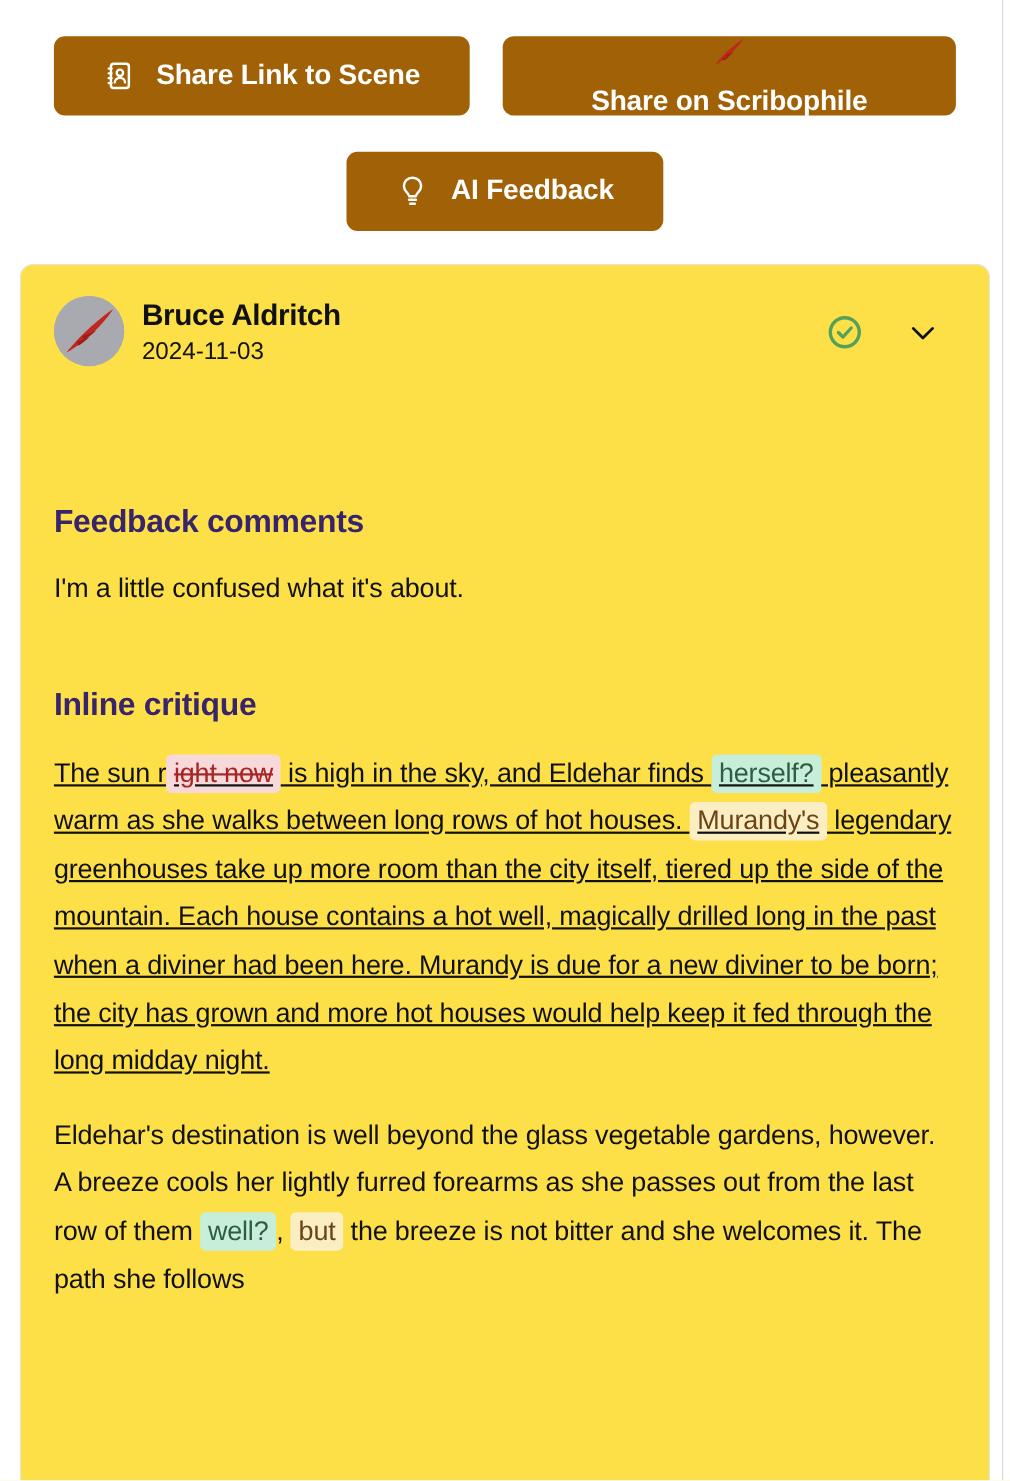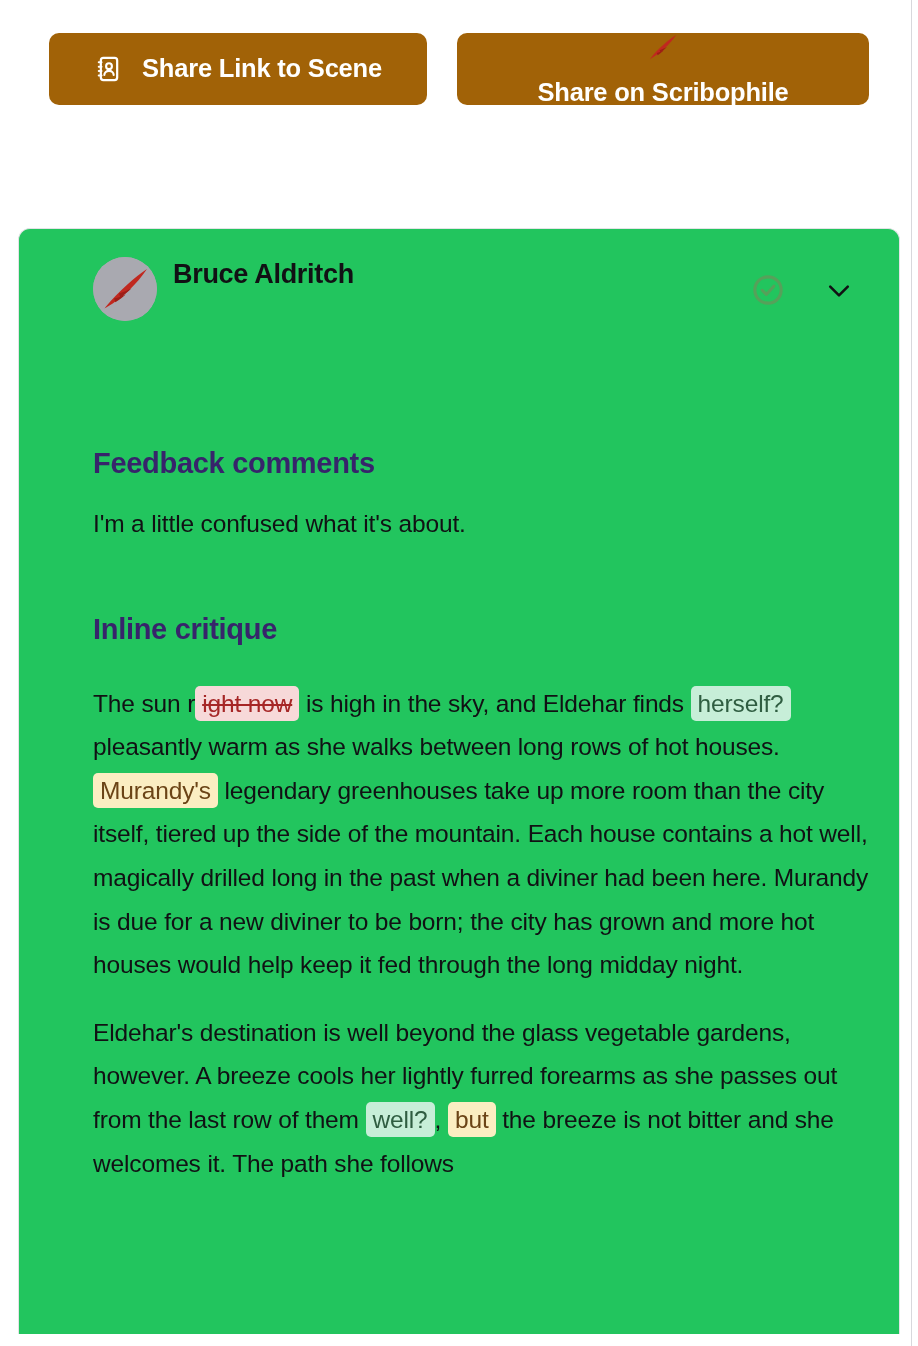--- a/index.html
+++ b/index.html
@@ -64,30 +64,29 @@
     flex: 0 0 auto;
   }
   .btn-share-link { width: 378px; }
   .btn-share-scribo { width: 412px; flex-direction: column; }
   .btn-ai { width: 288px; gap: 20px; }
 
   
   .card {
     position: absolute;
     left: 18px;
-    top: 228px;
+    top: 240px;
     width: 882px;
     height: 1106px;
-    background: #22c55e;
+    background: #fde047;
     border: 1px solid #e3e3e6;
     border-bottom: none;
     border-radius: 12px 12px 0 0;
     box-sizing: border-box;
     overflow: hidden;
-    padding-left: 44px;
   }
   .card-inner {
     padding: 28px 30px 0 30px;
   }
 
   
   .crit-header {
     display: flex;
     align-items: flex-start;
     height: 72px;
@@ -149,21 +148,21 @@
 
   .para {
     font-size: 24.5px;
     color: #111114;
     line-height: 1.78;
     margin: 0;
     letter-spacing: -0.15px;
   }
   .para.lead { margin-top: 22px; }
   .para.p1 { margin-top: 20px; }
-  .para.p2 { margin-top: 36px; }
+  .para.p2 { margin-top: 24px; text-decoration: underline; }
   .para.p3 { margin-top: 24px; }
 
   
   .hl {
     border-radius: 5px;
     padding: 4px 7px;
     box-decoration-break: clone;
     -webkit-box-decoration-break: clone;
   }
   .hl-yellow { background: #fbeec2; color: #6b4416; }
@@ -208,35 +207,48 @@
         <svg width="34" height="30" viewBox="0 0 34 30" aria-hidden="true">
           <path d="M32 1.4 C24 6.5 12 16 3.2 27.6 L2.2 28.8 L4 27.8 C13 22.6 24.5 12.4 32 1.4 Z" fill="#c0281f"></path>
           <path d="M13.2 18.6 C16.6 17.4 19.4 16.2 21.6 15 C19.4 17.2 16.8 19.4 14.2 21.2 Z" fill="#9e1d16"></path>
           <path d="M10 21.8 C13 21 15.6 20.1 17.8 19.1 C15.6 21 13.2 22.8 11 24.3 Z" fill="#9e1d16"></path>
         </svg>
       </span>
       <span class="btn-label">Share on Scribophile</span>
     </button>
   </div>
 
+  <div class="btn-row second">
+    <button class="btn btn-ai">
+      <span class="btn-icon">
+        <svg width="28" height="30" viewBox="0 0 24 26" fill="none" aria-hidden="true">
+          <path d="M12 2.2c-4 0-6.8 3-6.8 6.6 0 2.6 1.4 4 2.6 5.3.9 1 1.4 1.7 1.5 2.7h5.4c.1-1 .6-1.7 1.5-2.7 1.2-1.3 2.6-2.7 2.6-5.3 0-3.6-2.8-6.6-6.8-6.6z" stroke="#ffffff" stroke-width="1.9" stroke-linejoin="round"></path>
+          <line x1="9.3" y1="19.6" x2="14.7" y2="19.6" stroke="#ffffff" stroke-width="1.9" stroke-linecap="round"></line>
+          <line x1="10.2" y1="22.7" x2="13.8" y2="22.7" stroke="#ffffff" stroke-width="1.9" stroke-linecap="round"></line>
+        </svg>
+      </span>
+      <span class="btn-label">AI Feedback</span>
+    </button>
+  </div>
 
   <div class="card">
     <div class="card-inner">
 
       <div class="crit-header">
         <div class="avatar">
           <svg width="64" height="64" viewBox="0 0 64 64" aria-hidden="true">
             <circle cx="32" cy="32" r="32" fill="#a9a9b0"></circle>
             <path d="M54 12 C42 20 26 34 13 49.5 L11.5 51.5 L14 50 C28 42 44 27 54 12 Z" fill="#c0281f"></path>
             <path d="M26 36.5 C31 34.8 35.4 33 38.6 31.2 C35.2 34.5 31.3 37.8 27.3 40.4 Z" fill="#9e1d16"></path>
             <path d="M21 41.5 C25.6 40.3 29.5 38.9 32.8 37.4 C29.5 40.3 25.8 43 22.4 45.3 Z" fill="#9e1d16"></path>
           </svg>
         </div>
         <div class="who">
           <div class="who-name">Bruce Aldritch</div>
+          <div class="who-date">2024-11-03</div>
         </div>
         <div class="header-actions">
           <button class="icon-btn">
             <span>
               <svg width="34" height="34" viewBox="0 0 24 24" fill="none" aria-hidden="true">
                 <circle cx="12" cy="12" r="9.3" stroke="#56a15a" stroke-width="2.2"></circle>
                 <path d="M7.9 12.2l2.9 2.9 5.3-5.8" stroke="#56a15a" stroke-width="2.1" stroke-linecap="round" stroke-linejoin="round"></path>
               </svg>
             </span>
           </button>

